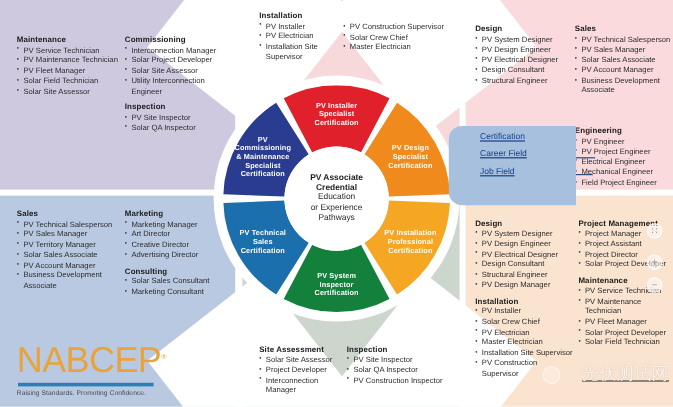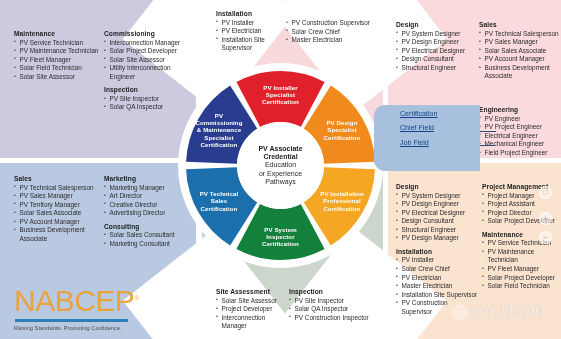--- a/index.html
+++ b/index.html
@@ -114,22 +114,23 @@
   }
   #logo .tm {
     font-size: 6px; vertical-align: super; color: #e8a33d;
   }
   #logo .rule { height: 3px; background: #2d7fb8; margin: 3px 0 3px 1px; width: 113px; }
   #logo .tag { font-size: 5.6px; color: #4a4a4a; letter-spacing: .05px; }
 
   
   #watermark {
     position: absolute; left: 452px; top: 303px;
-    display: flex; align-items: center; gap: 3px;
+    display: flex; align-items: center; gap: 18px;
     opacity: .62;
+    text-decoration: underline;
   }
   #watermark .wm-badge {
     width: 15px; height: 15px; border-radius: 50%;
     border: 1px solid #ffffff; background: rgba(255,255,255,.45);
   }
   #watermark .wm-text {
     font-family: "DejaVu Sans", sans-serif;
     font-size: 14px; color: #ffffff; letter-spacing: .5px;
     text-shadow: 0 0 1px rgba(120,110,100,.7);
   }
@@ -355,21 +356,21 @@
     <span class="light">Education</span>
     <span class="light">or Experience</span>
     <span class="light">Pathways</span>
   </div>
 
   <div class="leader" id="lead1"></div>
   <div class="leader" id="lead2"></div>
   <div class="leader" id="lead3"></div>
   <div id="legend">
     <a href="#">Certification</a>
-    <a href="#">Chief Field</a>
+    <a href="#">Career Field</a>
     <a href="#">Job Field</a>
   </div>
 
   <div id="logo">
     <div class="wordmark"><span>NABCEP</span><span class="tm">®</span></div>
     <div class="rule"></div>
     <div class="tag">Raising Standards. Promoting Confidence.</div>
   </div>
 
   <div id="watermark">

